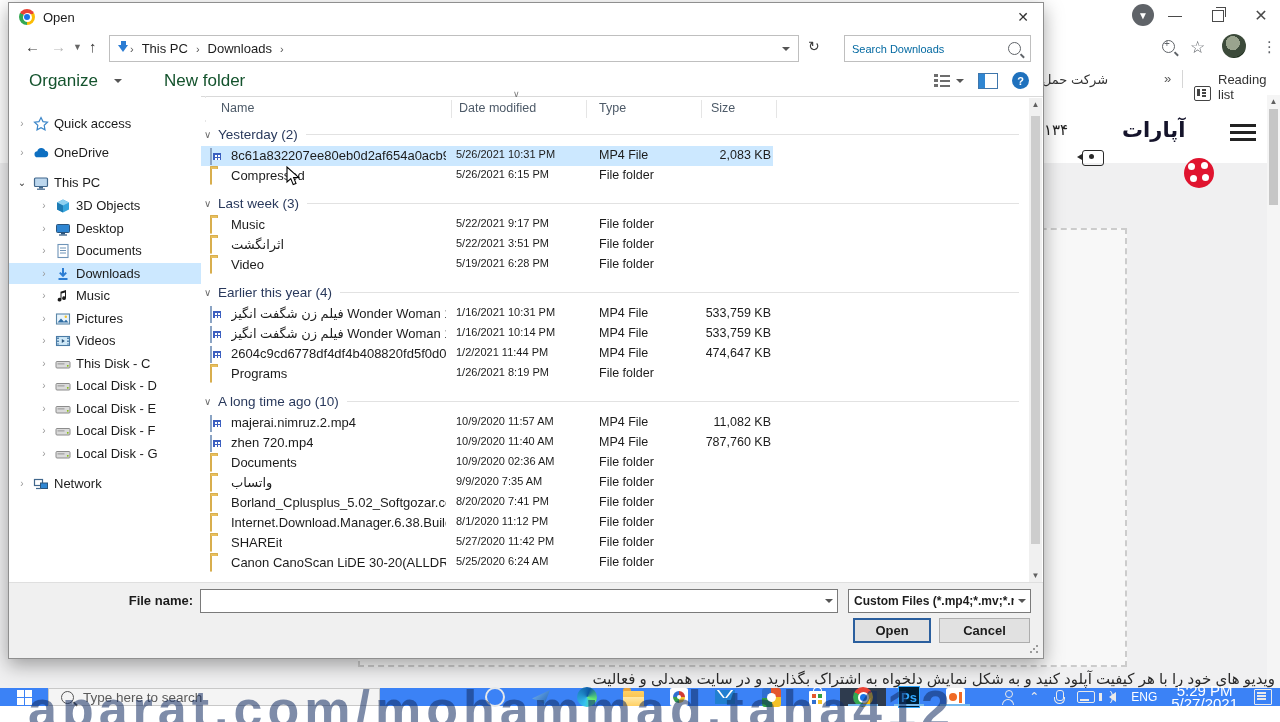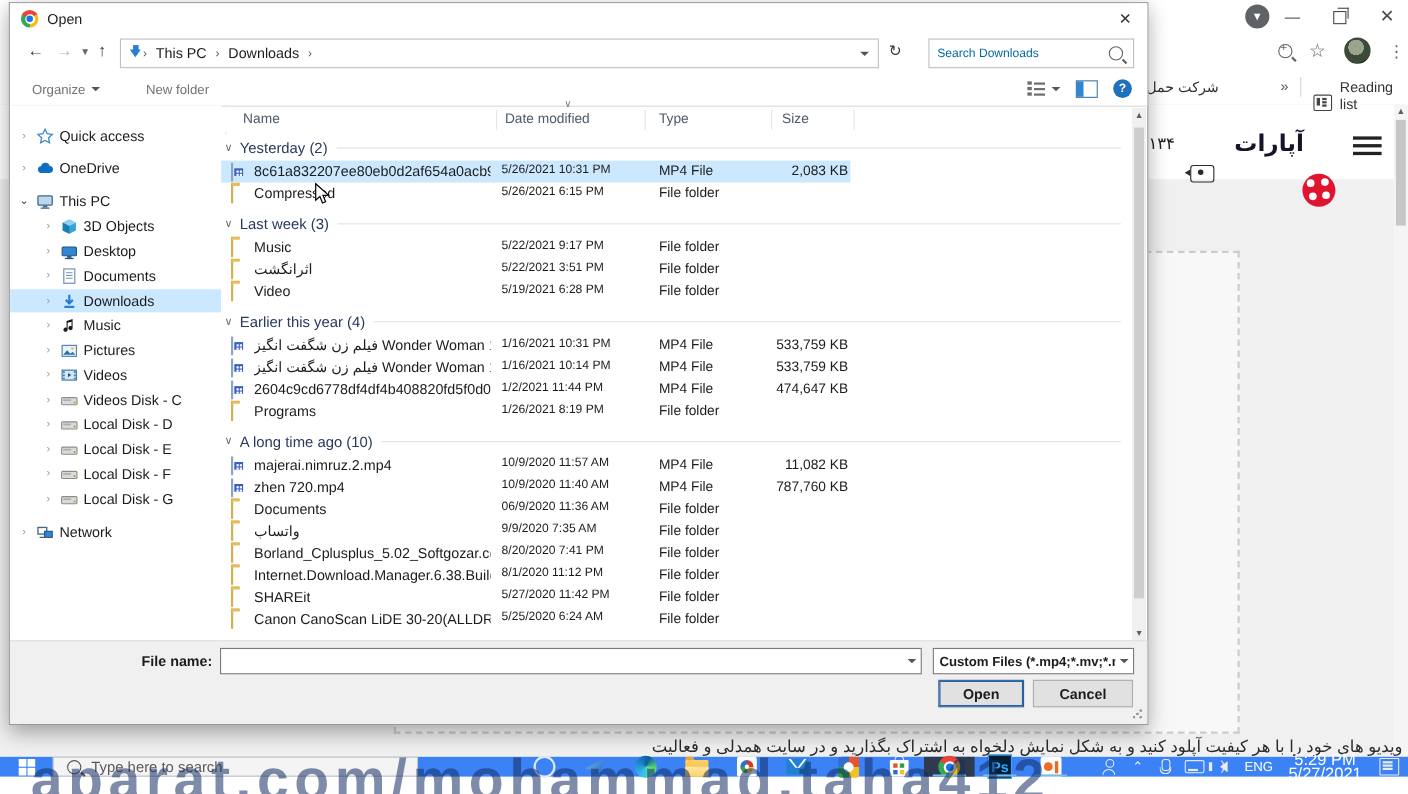--- a/index.html
+++ b/index.html
@@ -47,21 +47,21 @@
   .navrow{left:0;top:28px;width:100%;height:34px;background:#fff;}
   .navic{position:absolute;top:7px;font-size:15px;color:#3b3b3b;}
   .addrbar{left:100px;top:4px;width:688px;height:25px;background:#fff;border:1px solid #bfbfbf;display:flex;align-items:center;}
   .crumb{padding:0 6px;font-size:13px;color:#1c1c1c;}
   .crumb-sep{color:#555;font-size:11px;padding:0 2px;}
   .dl-mini{width:0;height:0;margin-left:8px;border-left:5px solid transparent;border-right:5px solid transparent;border-top:7px solid #2b7cd3;position:relative;}
   .dl-mini:before{content:"";position:absolute;left:-2.5px;top:-11px;width:5px;height:5px;background:#2b7cd3;}
   .srchbox{left:835px;top:4px;width:185px;height:25px;background:#fff;border:1px solid #bfbfbf;display:flex;align-items:center;}
   .srchbox span{flex:1;color:#0369a1;padding-left:7px;font-size:11px;}
   .cmdbar{left:0;top:62px;width:100%;height:31px;background:#fff;border-bottom:1px solid #d9d9d9;display:flex;align-items:center;}
-  .cmdbtn{padding:0 10px;font-size:12px;color:#737373;display:flex;align-items:center;gap:5px;}
+  .cmdbtn{padding:0 10px;font-size:17px;color:#14532d;display:flex;align-items:center;gap:16px;}
   .caret-dn{width:0;height:0;border-left:4px solid transparent;border-right:4px solid transparent;border-top:4px solid #555;}
   .views-ic{width:16px;height:13px;position:relative;border:1px solid #6d6d6d;border-width:0;}
   .views-ic:before{content:"";position:absolute;left:0;top:0;width:4px;height:3px;background:#6d6d6d;box-shadow:0 5px 0 #6d6d6d,0 10px 0 #6d6d6d;}
   .views-ic:after{content:"";position:absolute;left:6px;top:0.5px;width:10px;height:2px;background:#6d6d6d;box-shadow:0 5px 0 #6d6d6d,0 10px 0 #6d6d6d;}
   .pane-ic{width:18px;height:14px;border:1px solid #3f76ab;background:#fff;position:relative;}
   .pane-ic:before{content:"";position:absolute;left:0;top:0;width:6px;height:100%;background:#2f86d2;}
   .help-ic{width:17px;height:17px;border-radius:50%;background:#1f71bd;color:#fff;font-size:11px;font-weight:bold;display:flex;align-items:center;justify-content:center;}
   
   #sidebar{left:0;top:93px;width:192px;height:485px;background:#fff;}
   .sb-item{position:absolute;left:0;width:192px;height:21px;display:flex;align-items:center;}
@@ -343,21 +343,21 @@
           </svg>
           <span class="sb-lab">Videos</span>
         </div>
         <div class="sb-item" style="top: 257px;">
           <span class="sb-chev" style="margin-left:30px">›</span>
           <svg width="16" height="16" viewBox="0 0 16 16" style="margin-left:6px">
             <rect x="1" y="5.5" width="14" height="6.5" rx="1" fill="#dadada" stroke="#8c8c8c" stroke-width="1"></rect>
             <rect x="2.5" y="7" width="7" height="1.6" fill="#aeaeae"></rect>
             <circle cx="12.8" cy="9.8" r=".9" fill="#7fba00"></circle>
           </svg>
-          <span class="sb-lab">Videos Disk - C</span>
+          <span class="sb-lab">This Disk - C</span>
         </div>
         <div class="sb-item" style="top: 279px;">
           <span class="sb-chev" style="margin-left:30px">›</span>
           <svg width="16" height="16" viewBox="0 0 16 16" style="margin-left:6px">
             <rect x="1" y="5.5" width="14" height="6.5" rx="1" fill="#dadada" stroke="#8c8c8c" stroke-width="1"></rect>
             <rect x="2.5" y="7" width="7" height="1.6" fill="#aeaeae"></rect>
             <circle cx="12.8" cy="9.8" r=".9" fill="#7fba00"></circle>
           </svg>
           <span class="sb-lab">Local Disk - D</span>
         </div>
@@ -506,21 +506,21 @@
         <div class="frow">
           <span class="fico"><span class="ico-mp4"></span></span>
           <span class="fname">zhen 720.mp4</span>
           <span class="fdate">10/9/2020 11:40 AM</span>
           <span class="ftype">MP4 File</span>
           <span class="fsize">787,760 KB</span>
         </div>
         <div class="frow">
           <span class="fico"><span class="ico-folder"></span></span>
           <span class="fname">Documents</span>
-          <span class="fdate">06/9/2020 11:36 AM</span>
+          <span class="fdate">10/9/2020 02:36 AM</span>
           <span class="ftype">File folder</span>
           <span class="fsize"></span>
         </div>
         <div class="frow">
           <span class="fico"><span class="ico-folder"></span></span>
           <span class="fname">واتساب</span>
           <span class="fdate">9/9/2020 7:35 AM</span>
           <span class="ftype">File folder</span>
           <span class="fsize"></span>
         </div>

